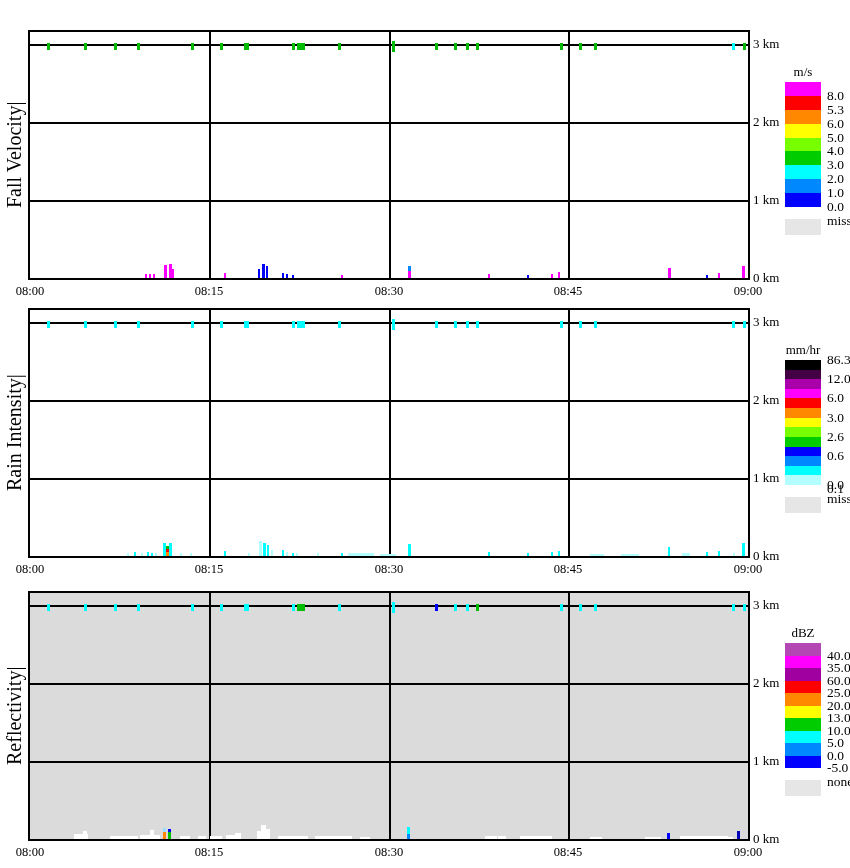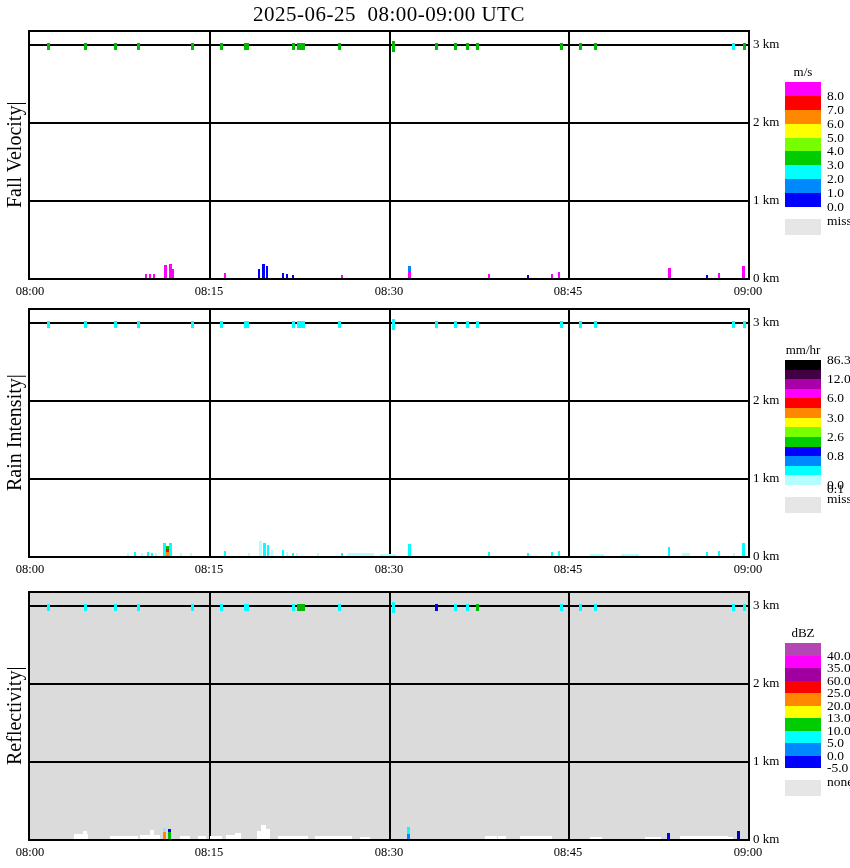--- a/index.html
+++ b/index.html
@@ -27,21 +27,20 @@
   .ltitle{position:absolute;top:0;left:-8px;width:52px;text-align:center;font-size:13px;}
   .lblocks{position:absolute;top:18px;left:0;width:36px;}
   .lblock{position:absolute;left:0;width:36px;}
   .llabel{position:absolute;left:42px;font-size:13.5px;transform:translateY(-50%);white-space:nowrap;}
   .lextra{position:absolute;left:0;width:36px;height:16px;background:#e6e6e6;}
 </style>
 </head>
 <body>
 
 <div id="stage">
-  <div class="title">2025-06-25  08:00-09:00 UTC</div>
 
   <div class="panel" style="top:30px">
     <div class="ylab">Fall Velocity|</div>
     <div class="plot">
       <i class="gl h" style="top:12px"></i>
       <i class="gl h" style="top:90px"></i>
       <i class="gl h" style="top:168px"></i>
       <i class="gl v" style="left:179px"></i>
       <i class="gl v" style="left:359px"></i>
       <i class="gl v" style="left:538px"></i>
@@ -106,21 +105,21 @@
           <div class="lblock" style="top: 13.8889px; height: 13.8889px; background: rgb(255, 0, 0);"></div>
           <div class="lblock" style="top: 27.7778px; height: 13.8889px; background: rgb(255, 136, 0);"></div>
           <div class="lblock" style="top: 41.6667px; height: 13.8889px; background: rgb(255, 255, 0);"></div>
           <div class="lblock" style="top: 55.5556px; height: 13.8889px; background: rgb(119, 255, 0);"></div>
           <div class="lblock" style="top: 69.4444px; height: 13.8889px; background: rgb(0, 204, 0);"></div>
           <div class="lblock" style="top: 83.3333px; height: 13.8889px; background: rgb(0, 255, 255);"></div>
           <div class="lblock" style="top: 97.2222px; height: 13.8889px; background: rgb(0, 136, 255);"></div>
           <div class="lblock" style="top: 111.111px; height: 13.8889px; background: rgb(0, 0, 255);"></div>
         </div>
     <span class="llabel" style="top: 31.8889px;">8.0</span>
-        <span class="llabel" style="top: 45.7778px;">7.0</span>
+        <span class="llabel" style="top: 45.7778px;">5.3</span>
         <span class="llabel" style="top: 59.6667px;">6.0</span>
         <span class="llabel" style="top: 73.5556px;">5.0</span>
         <span class="llabel" style="top: 87.4444px;">4.0</span>
         <span class="llabel" style="top: 101.333px;">3.0</span>
         <span class="llabel" style="top: 115.222px;">2.0</span>
         <span class="llabel" style="top: 129.111px;">1.0</span>
         <span class="llabel" style="top: 143px;">0.0</span>
         <div class="lextra" style="top: 155px; position: absolute;"></div>
         <span class="llabel" style="top: 157px;">miss</span>
       </div>
@@ -219,21 +218,21 @@
           <div class="lblock" style="top: 76.9231px; height: 9.61538px; background: rgb(0, 204, 0);"></div>
           <div class="lblock" style="top: 86.5385px; height: 9.61538px; background: rgb(0, 0, 255);"></div>
           <div class="lblock" style="top: 96.1538px; height: 9.61538px; background: rgb(0, 136, 255);"></div>
           <div class="lblock" style="top: 105.769px; height: 9.61538px; background: rgb(0, 255, 255);"></div>
           <div class="lblock" style="top: 115.385px; height: 9.61538px; background: rgb(179, 255, 255);"></div>
         </div>
     <span class="llabel" style="top: 37.2308px;">12.0</span>
         <span class="llabel" style="top: 56.4615px;">6.0</span>
         <span class="llabel" style="top: 75.6923px;">3.0</span>
         <span class="llabel" style="top: 94.9231px;">2.6</span>
-        <span class="llabel" style="top: 114.154px;">0.8</span>
+        <span class="llabel" style="top: 114.154px;">0.6</span>
         <span class="llabel" style="top: 147px;">0.1</span>
         <span class="llabel" style="top: 143px;">0.0</span>
         <span class="llabel" style="top: 18px;">86.3</span>
         <div class="lextra" style="top: 155px; position: absolute;"></div>
         <span class="llabel" style="top: 157px;">miss</span>
       </div>
   </div>
 
   <div class="panel gray" style="top:591px">
     <div class="ylab">Reflectivity|</div>

